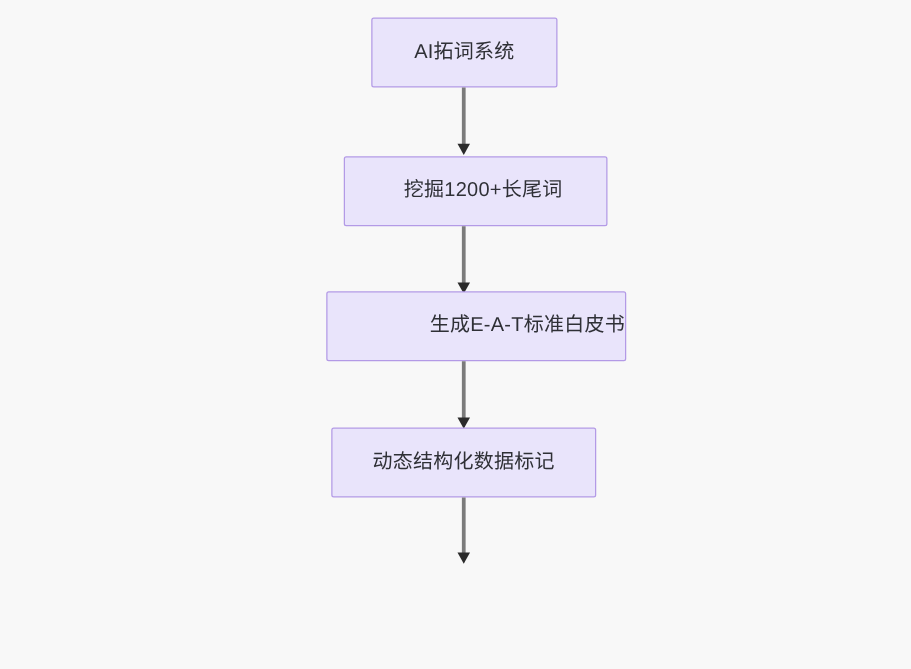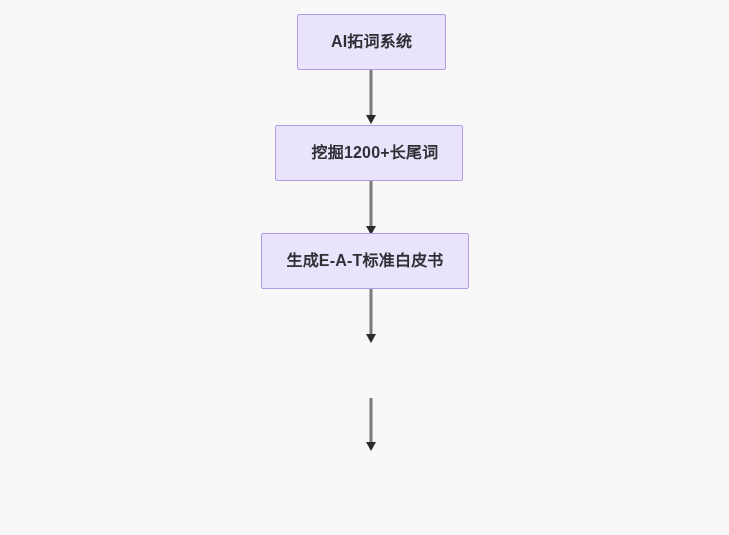--- a/index.html
+++ b/index.html
@@ -13,21 +13,20 @@
     background: #f8f8f8;
     font-family: "Liberation Sans", "DejaVu Sans", sans-serif;
     overflow: hidden;
   }
 
   #flowchart {
     position: relative;
     width: 729px;
     height: 535px;
     box-sizing: border-box;
-    font-weight: bold;
   }
 
   .node {
     position: absolute;
     box-sizing: border-box;
     background: #e9e4fb;
     border: 1.4px solid #b39ae6;
     border-radius: 2px;
     display: flex;
     align-items: center;
@@ -65,32 +64,35 @@
 
 <div id="flowchart">
 
   <div class="node" style="left:297px; top:14px; width:149px; height:56px;">
     <span class="node-label">AI拓词系统</span>
   </div>
 
   <div class="edge" style="left:371px; top:70px; height:47px;"></div>
   <div class="edge-head" style="left:371px; top:115px;"></div>
 
-  <div class="node" style="left:275px; top:125px; width:188px; height:56px;padding-left:12px;">
+  <div class="node" style="left:275px; top:125px; width:211px; height:56px;padding-left:12px;">
     <span class="node-label">挖掘1200+长尾词</span>
   </div>
 
   <div class="edge" style="left:371px; top:181px; height:47px;"></div>
   <div class="edge-head" style="left:371px; top:226px;"></div>
 
-  <div class="node" style="left:261px; top:233px; width:208px; height:56px;">
+  <div class="node" style="left:261px; top:233px; width:240px; height:56px;justify-content:flex-end;">
     <span class="node-label">生成E-A-T标准白皮书</span>
   </div>
 
   <div class="edge" style="left:371px; top:289px; height:47px;"></div>
   <div class="edge-head" style="left:371px; top:334px;"></div>
 
+  <div class="node" style="left:265px; top:342px; width:212px; height:56px;">
+    <span class="node-label">动态结构化数据标记</span>
+  </div>
 
   <div class="edge" style="left:371px; top:398px; height:46px;"></div>
   <div class="edge-head" style="left:371px; top:442px;"></div>
 
 
 </div>
 
 </body></html>

